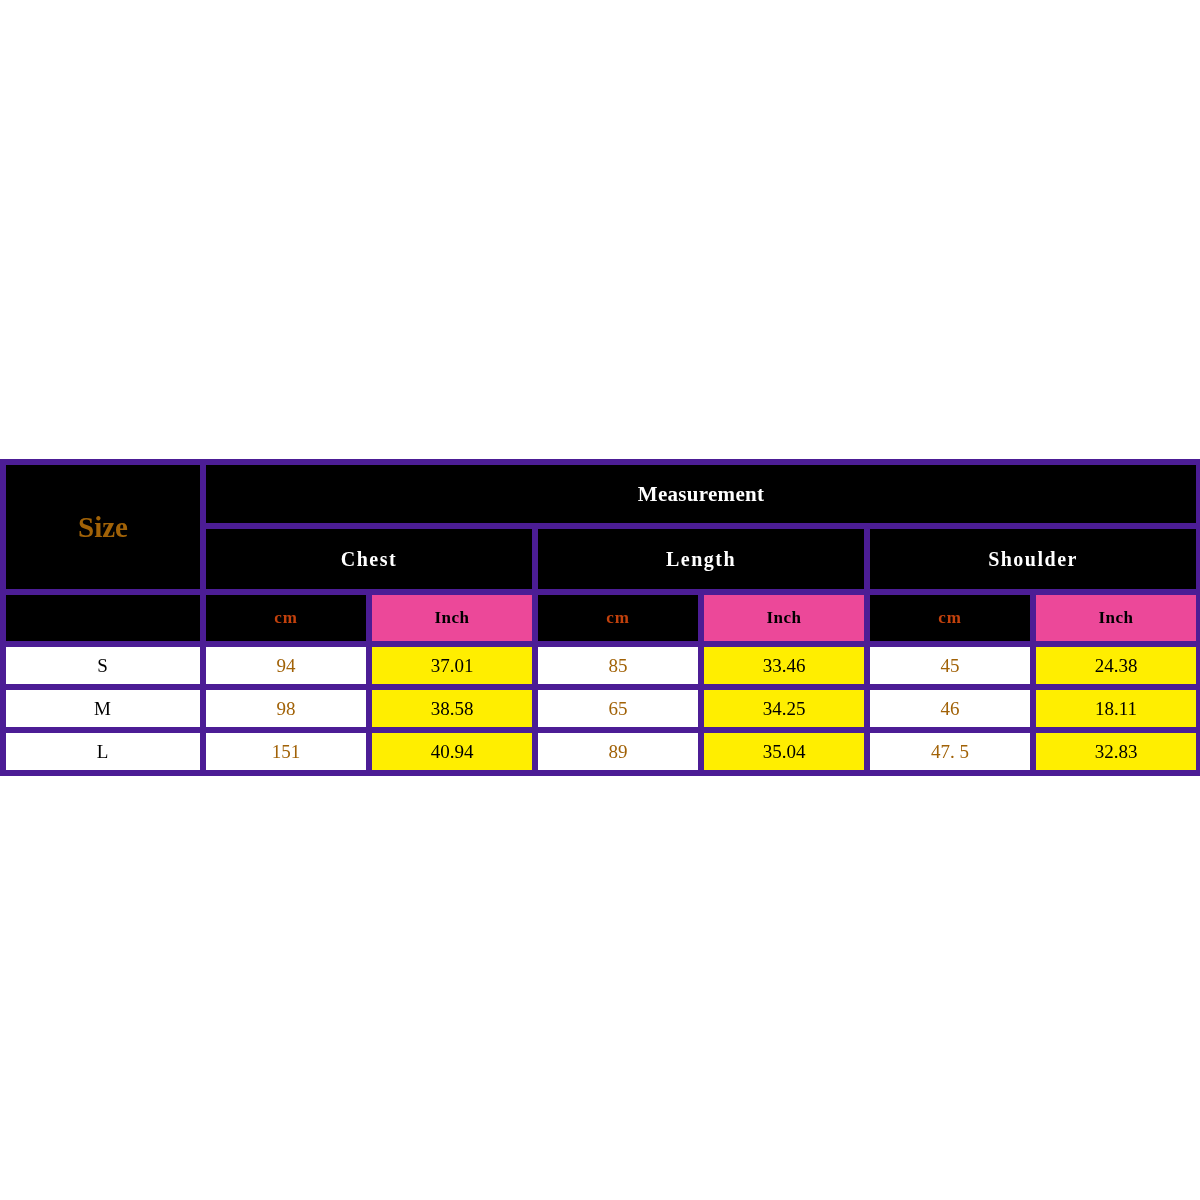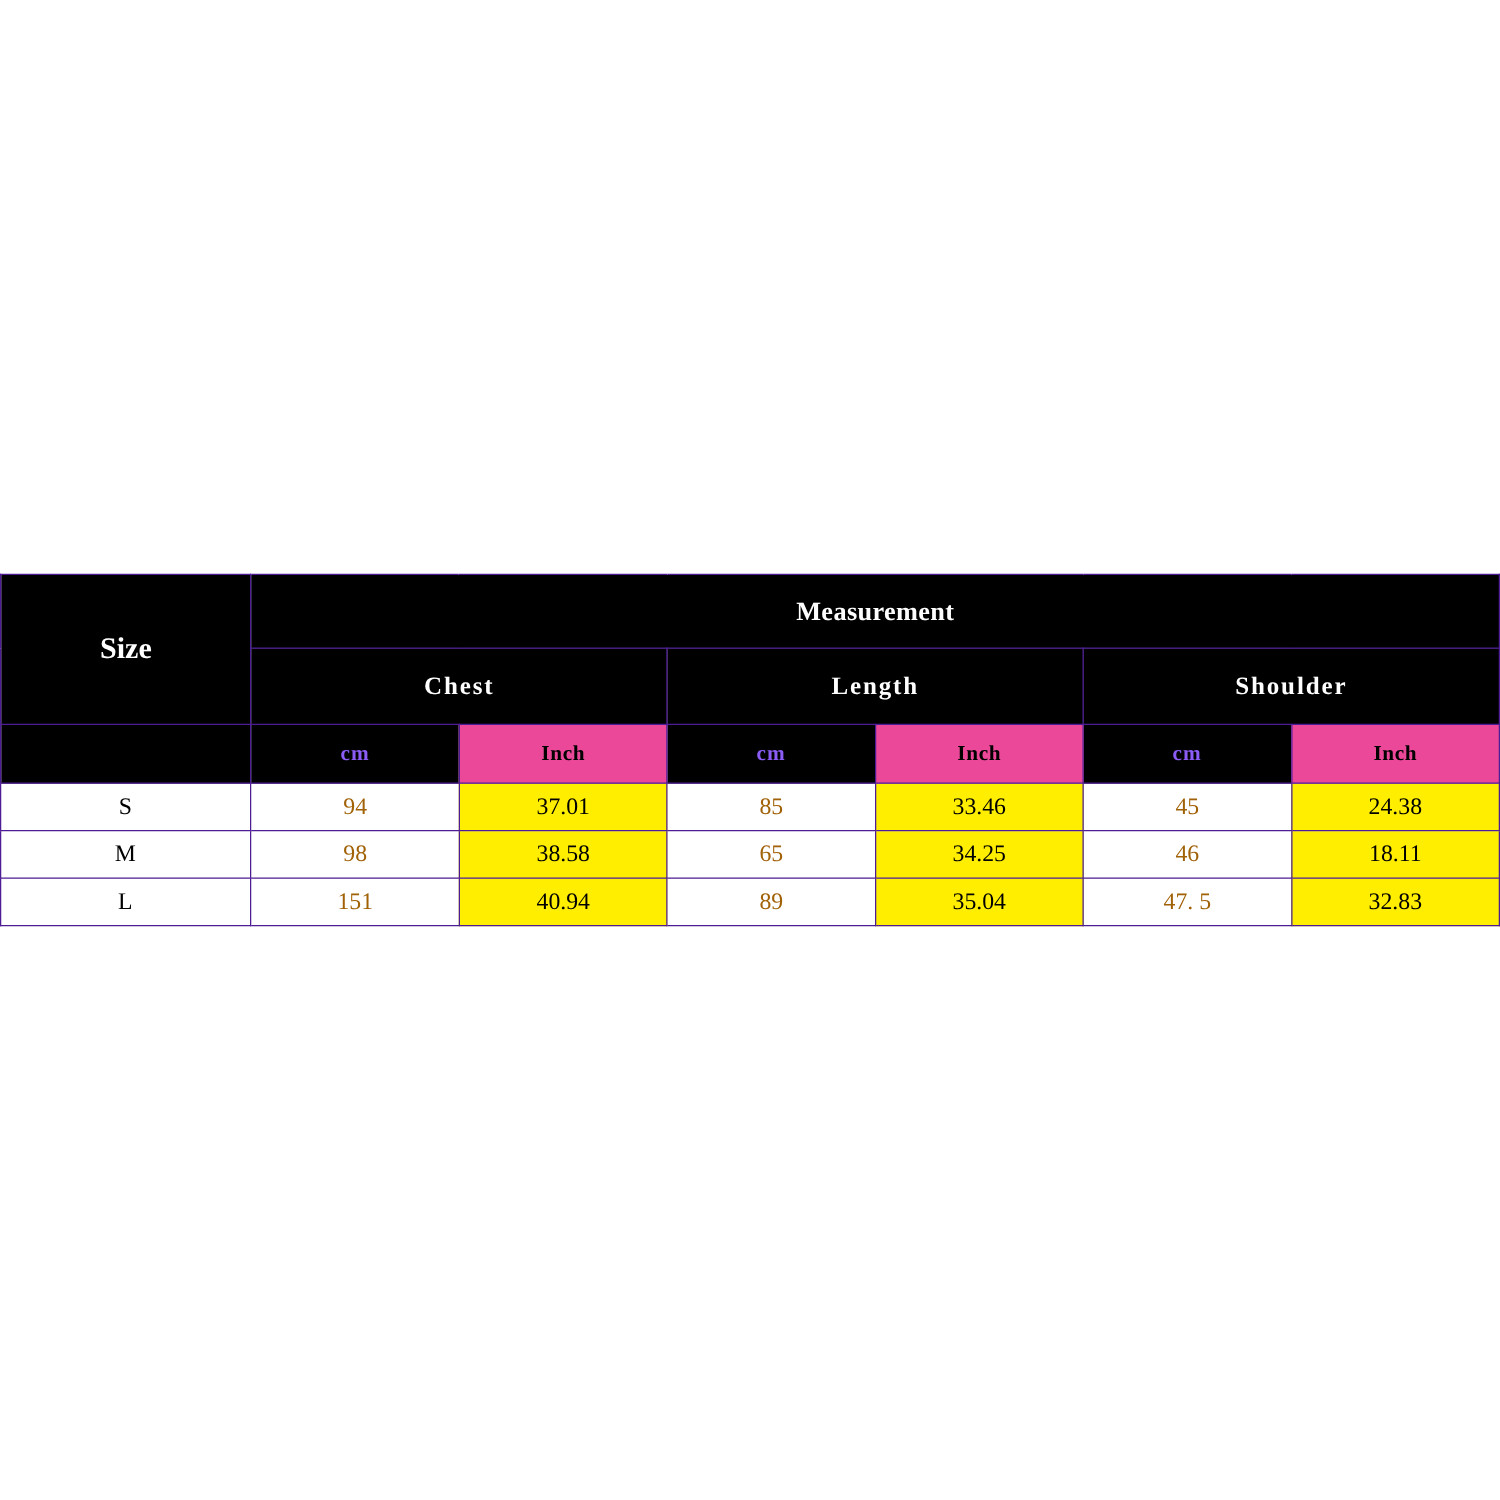--- a/index.html
+++ b/index.html
@@ -24,53 +24,53 @@
     left: 0px;
     top: 459px;
     width: 1200px;
   }
   table.size-table {
     border-collapse: collapse;
     width: 1200px;
     table-layout: fixed;
   }
   table.size-table td {
-    border: 1px solid #4c1d95;
+    border: 6px solid #4c1d95;
     padding: 0;
     text-align: center;
     vertical-align: middle;
     font-family: "Liberation Serif", serif;
   }
   
   .hdr-black {
     background: #000000;
     color: #ffffff;
     font-weight: bold;
   }
   .measurement-cell {
     height: 58px;
     font-size: 21px;
     font-family: "Liberation Sans", sans-serif;
     letter-spacing: 0.3px;
   }
   .size-cell {
     background: #000000;
-    color: #ffffff;
+    color: #a16207;
     font-weight: bold;
-    font-size: 24px;
+    font-size: 29px;
     font-family: "Liberation Sans", sans-serif;
   }
   .group-cell {
     height: 60px;
     font-size: 20px;
     letter-spacing: 1.5px;
   }
   .unit-cm {
     background: #000000;
-    color: #8b5cf6;
+    color: #c2410c;
     font-weight: bold;
     height: 46px;
     font-size: 17px;
     letter-spacing: 1px;
   }
   .unit-inch {
     background: #ec4899;
     color: #000000;
     font-weight: bold;
     height: 46px;

